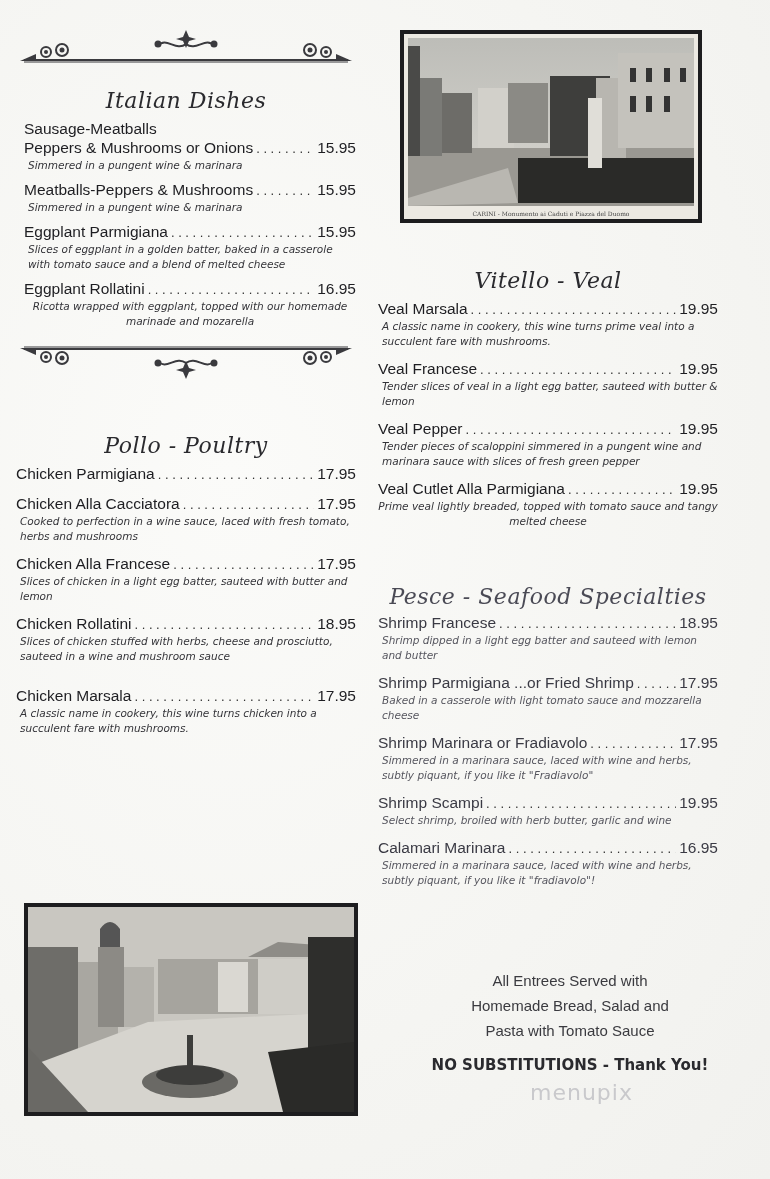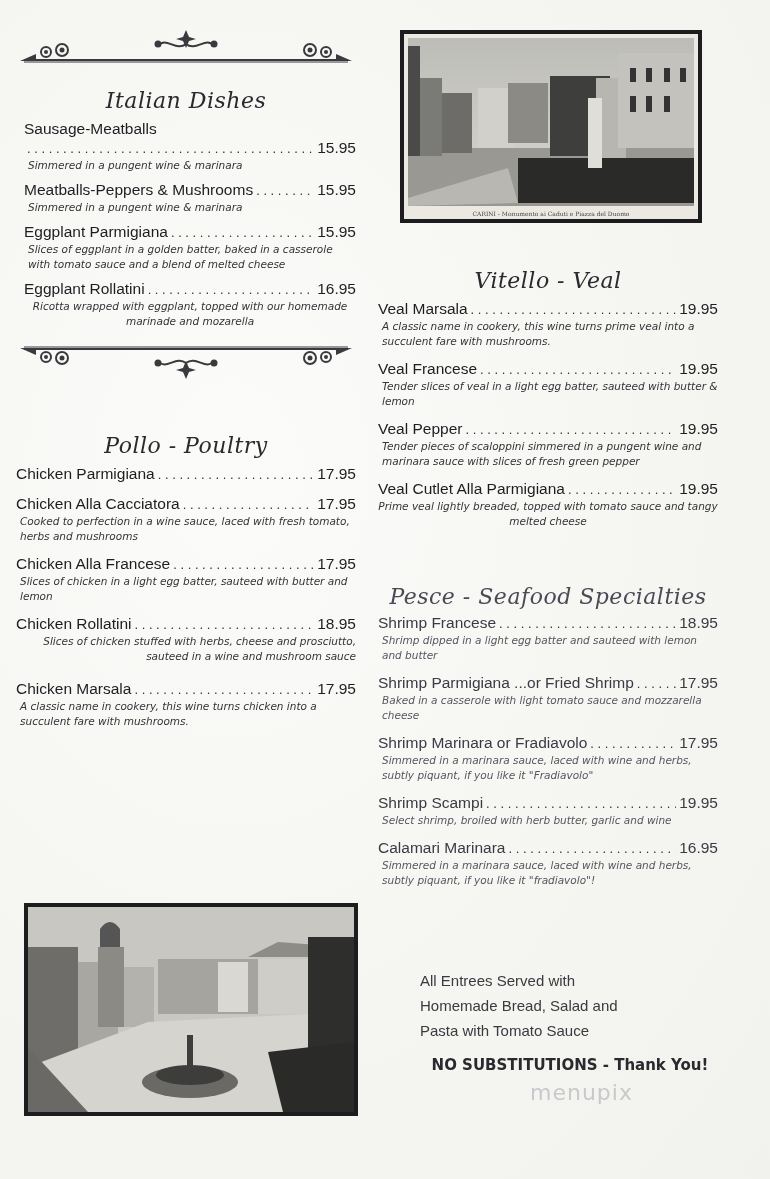--- a/index.html
+++ b/index.html
@@ -74,20 +74,21 @@
     width: 100%; height: 100%;
     position: relative; overflow: hidden;
   }
   .photo-caption {
     position: absolute; bottom: 2px; left: 0; right: 0;
     text-align: center; font-size: 6px; color: #444;
     font-family: "DejaVu Serif", serif;
   }
   .footer-note {
     position: absolute; left: 420px; top: 968px; width: 300px;
+    text-align: center;
     font-family: "Liberation Sans", sans-serif;
     font-size: 15px; line-height: 25px;
     color: #3a3a3f;
   }
   .no-subs {
     position: absolute; left: 420px; top: 1056px; width: 300px;
     text-align: center;
     font-family: "DejaVu Sans", sans-serif;
     font-weight: bold; font-size: 15px;
     color: #2a2a2e;
@@ -124,20 +125,21 @@
       <path d="M170 2 L173 9 L180 11 L173 13 L170 20 L167 13 L160 11 L167 9 Z" fill="#3a3a3e"></path>
     </svg>
 
     <div class="section-title" style="margin-top:24px;margin-bottom:6px;">Italian Dishes</div>
 
     <div class="item" style="padding-left:8px;">
       <div class="item-row">
           <span class="item-name">Sausage-Meatballs</span>
         </div>
       <div class="item-row">
+        <span class="item-name">Peppers &amp; Mushrooms or Onions</span>
         <span class="leader"></span>
         <span class="item-price">15.95</span>
       </div>
       <div class="item-desc">Simmered in a pungent wine &amp; marinara</div>
     </div>
     <div class="item" style="padding-left:8px;">
       <div class="item-row">
         <span class="item-name">Meatballs-Peppers &amp; Mushrooms</span>
         <span class="leader"></span>
         <span class="item-price">15.95</span>
@@ -198,21 +200,21 @@
       <div class="item-desc">Cooked to perfection in a wine sauce, laced with fresh tomato, herbs and mushrooms</div>
     </div>
     <div class="item" style="margin-bottom:10px;">
       <div class="item-row">
         <span class="item-name">Chicken Alla Francese</span>
         <span class="leader"></span>
         <span class="item-price">17.95</span>
       </div>
       <div class="item-desc">Slices of chicken in a light egg batter, sauteed with butter and lemon</div>
     </div>
-    <div class="item" style="margin-bottom:15px;text-align:right;">
+    <div class="item" style="margin-bottom:22px;">
       <div class="item-row">
         <span class="item-name">Chicken Rollatini</span>
         <span class="leader"></span>
         <span class="item-price">18.95</span>
       </div>
       <div class="item-desc">Slices of chicken stuffed with herbs, cheese and prosciutto, sauteed in a wine and mushroom sauce</div>
     </div>
     <div class="item">
       <div class="item-row">
         <span class="item-name">Chicken Marsala</span>

